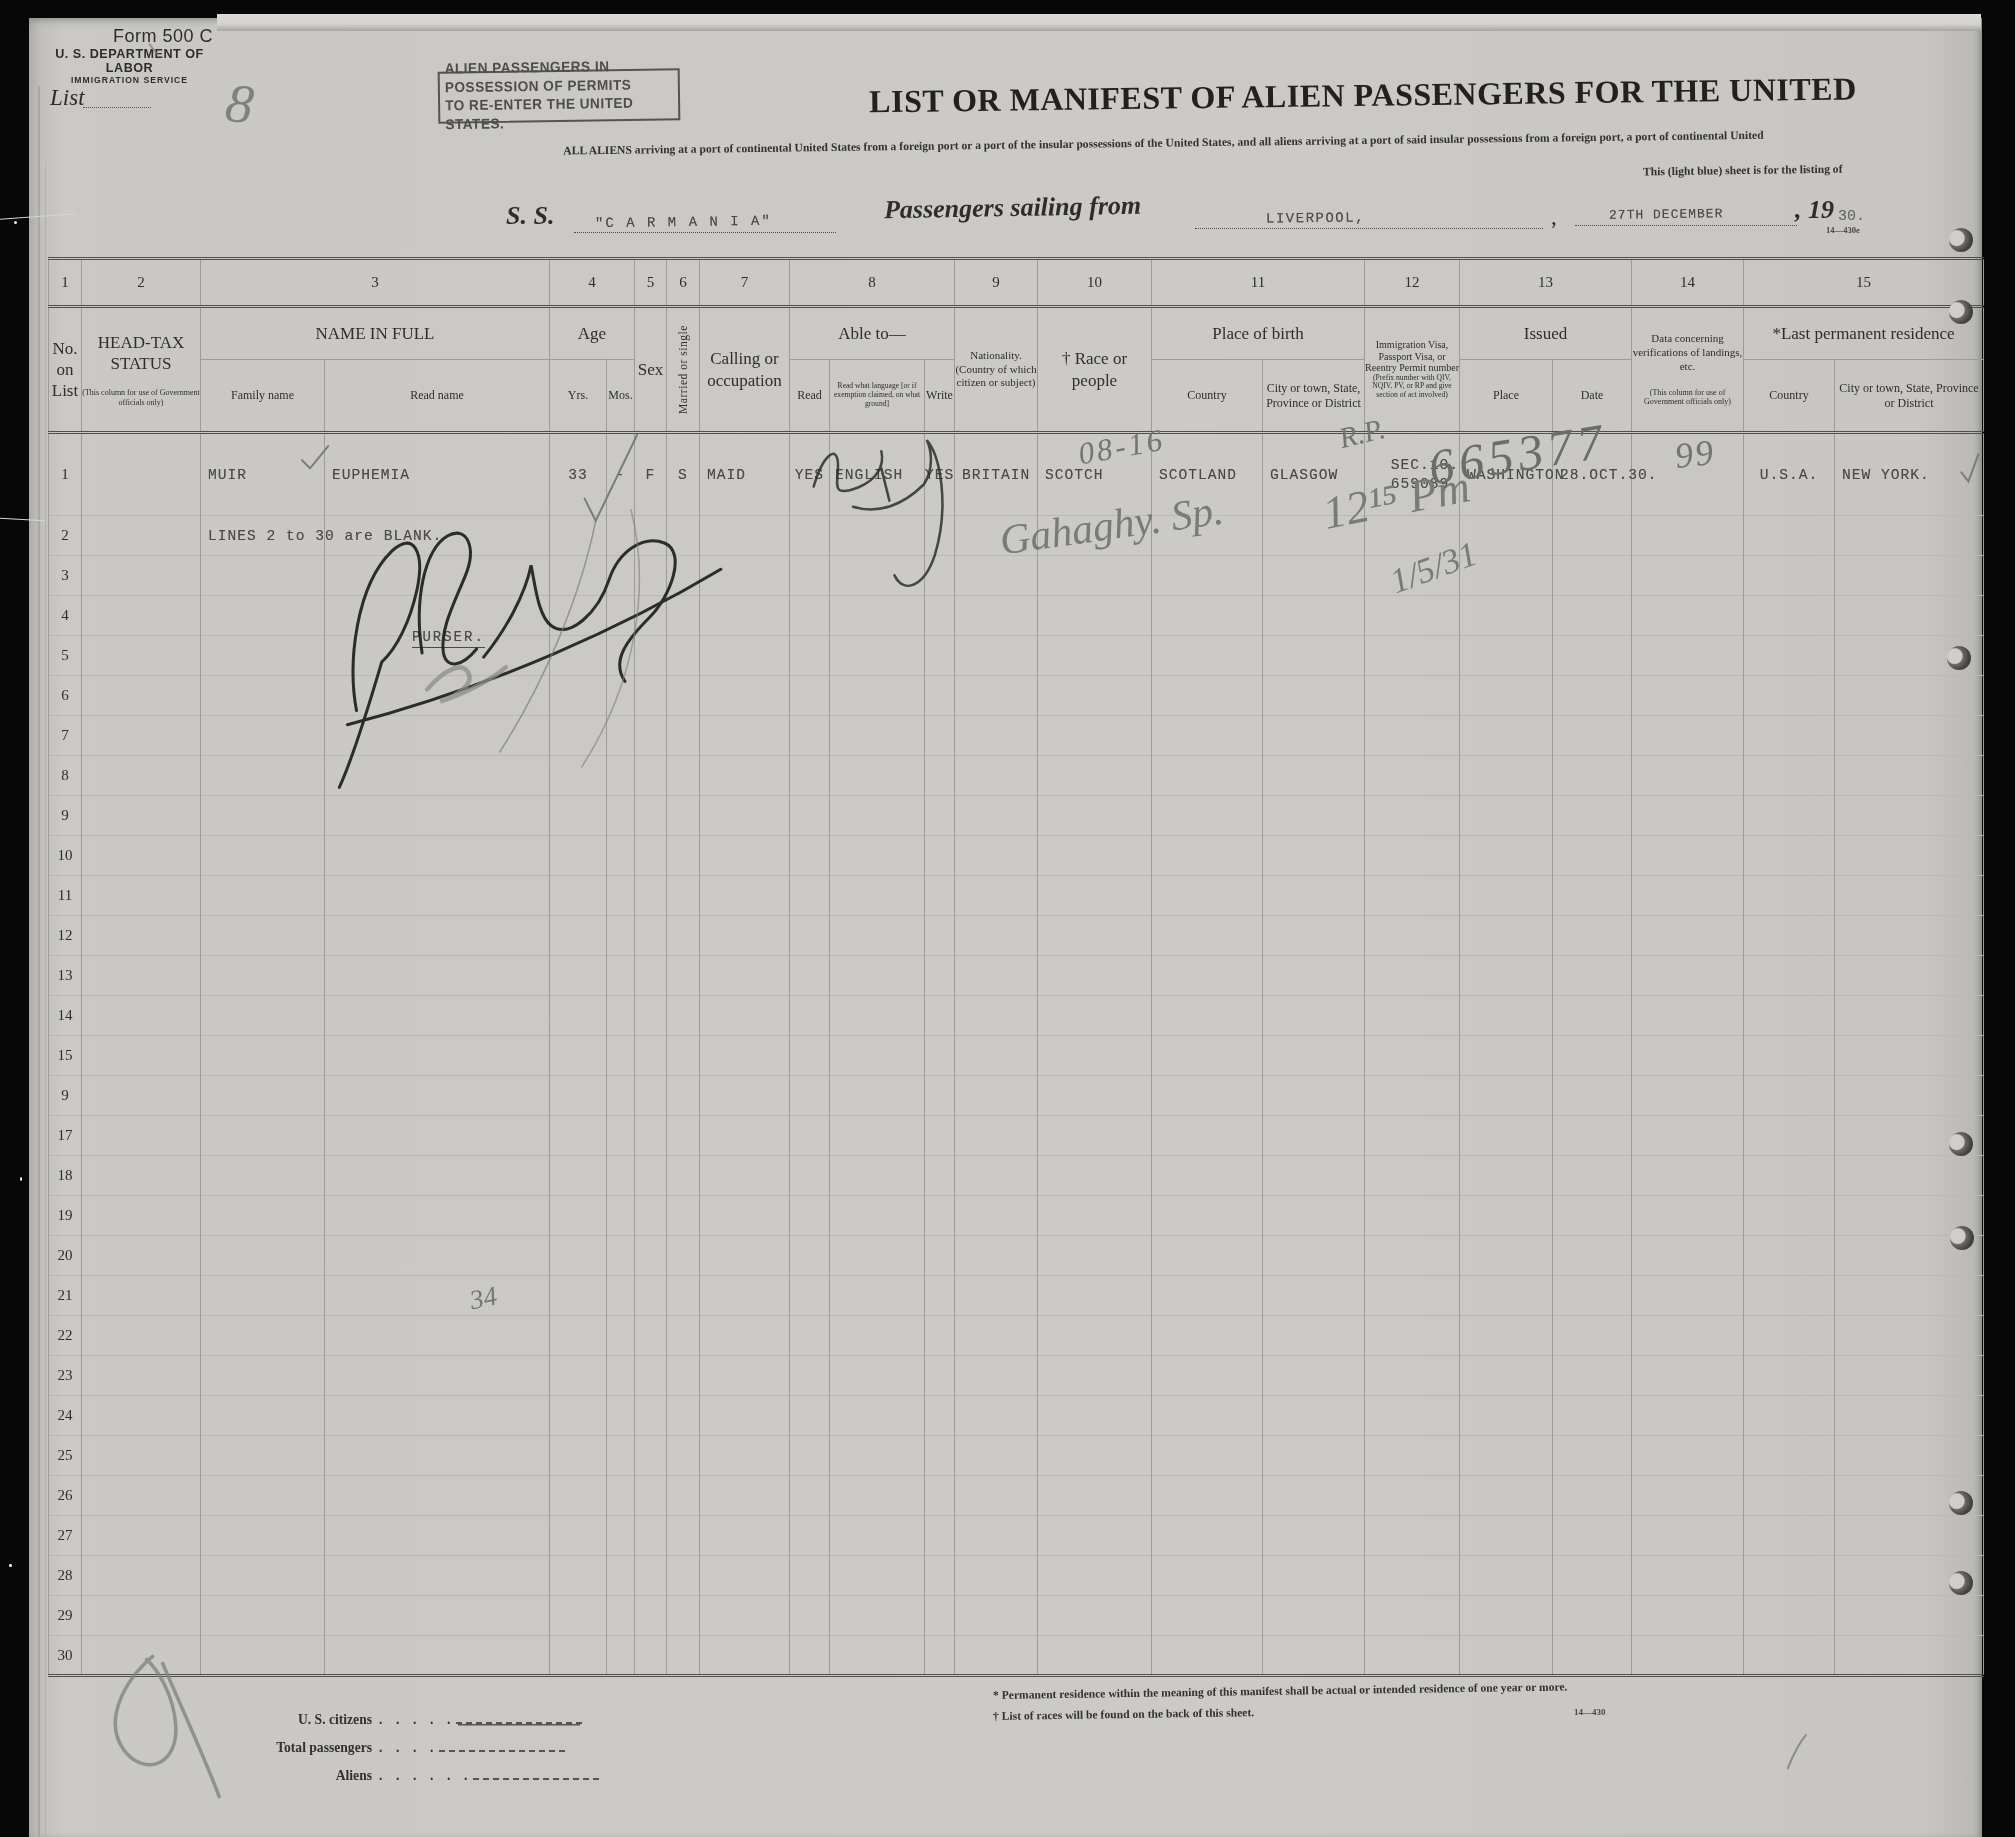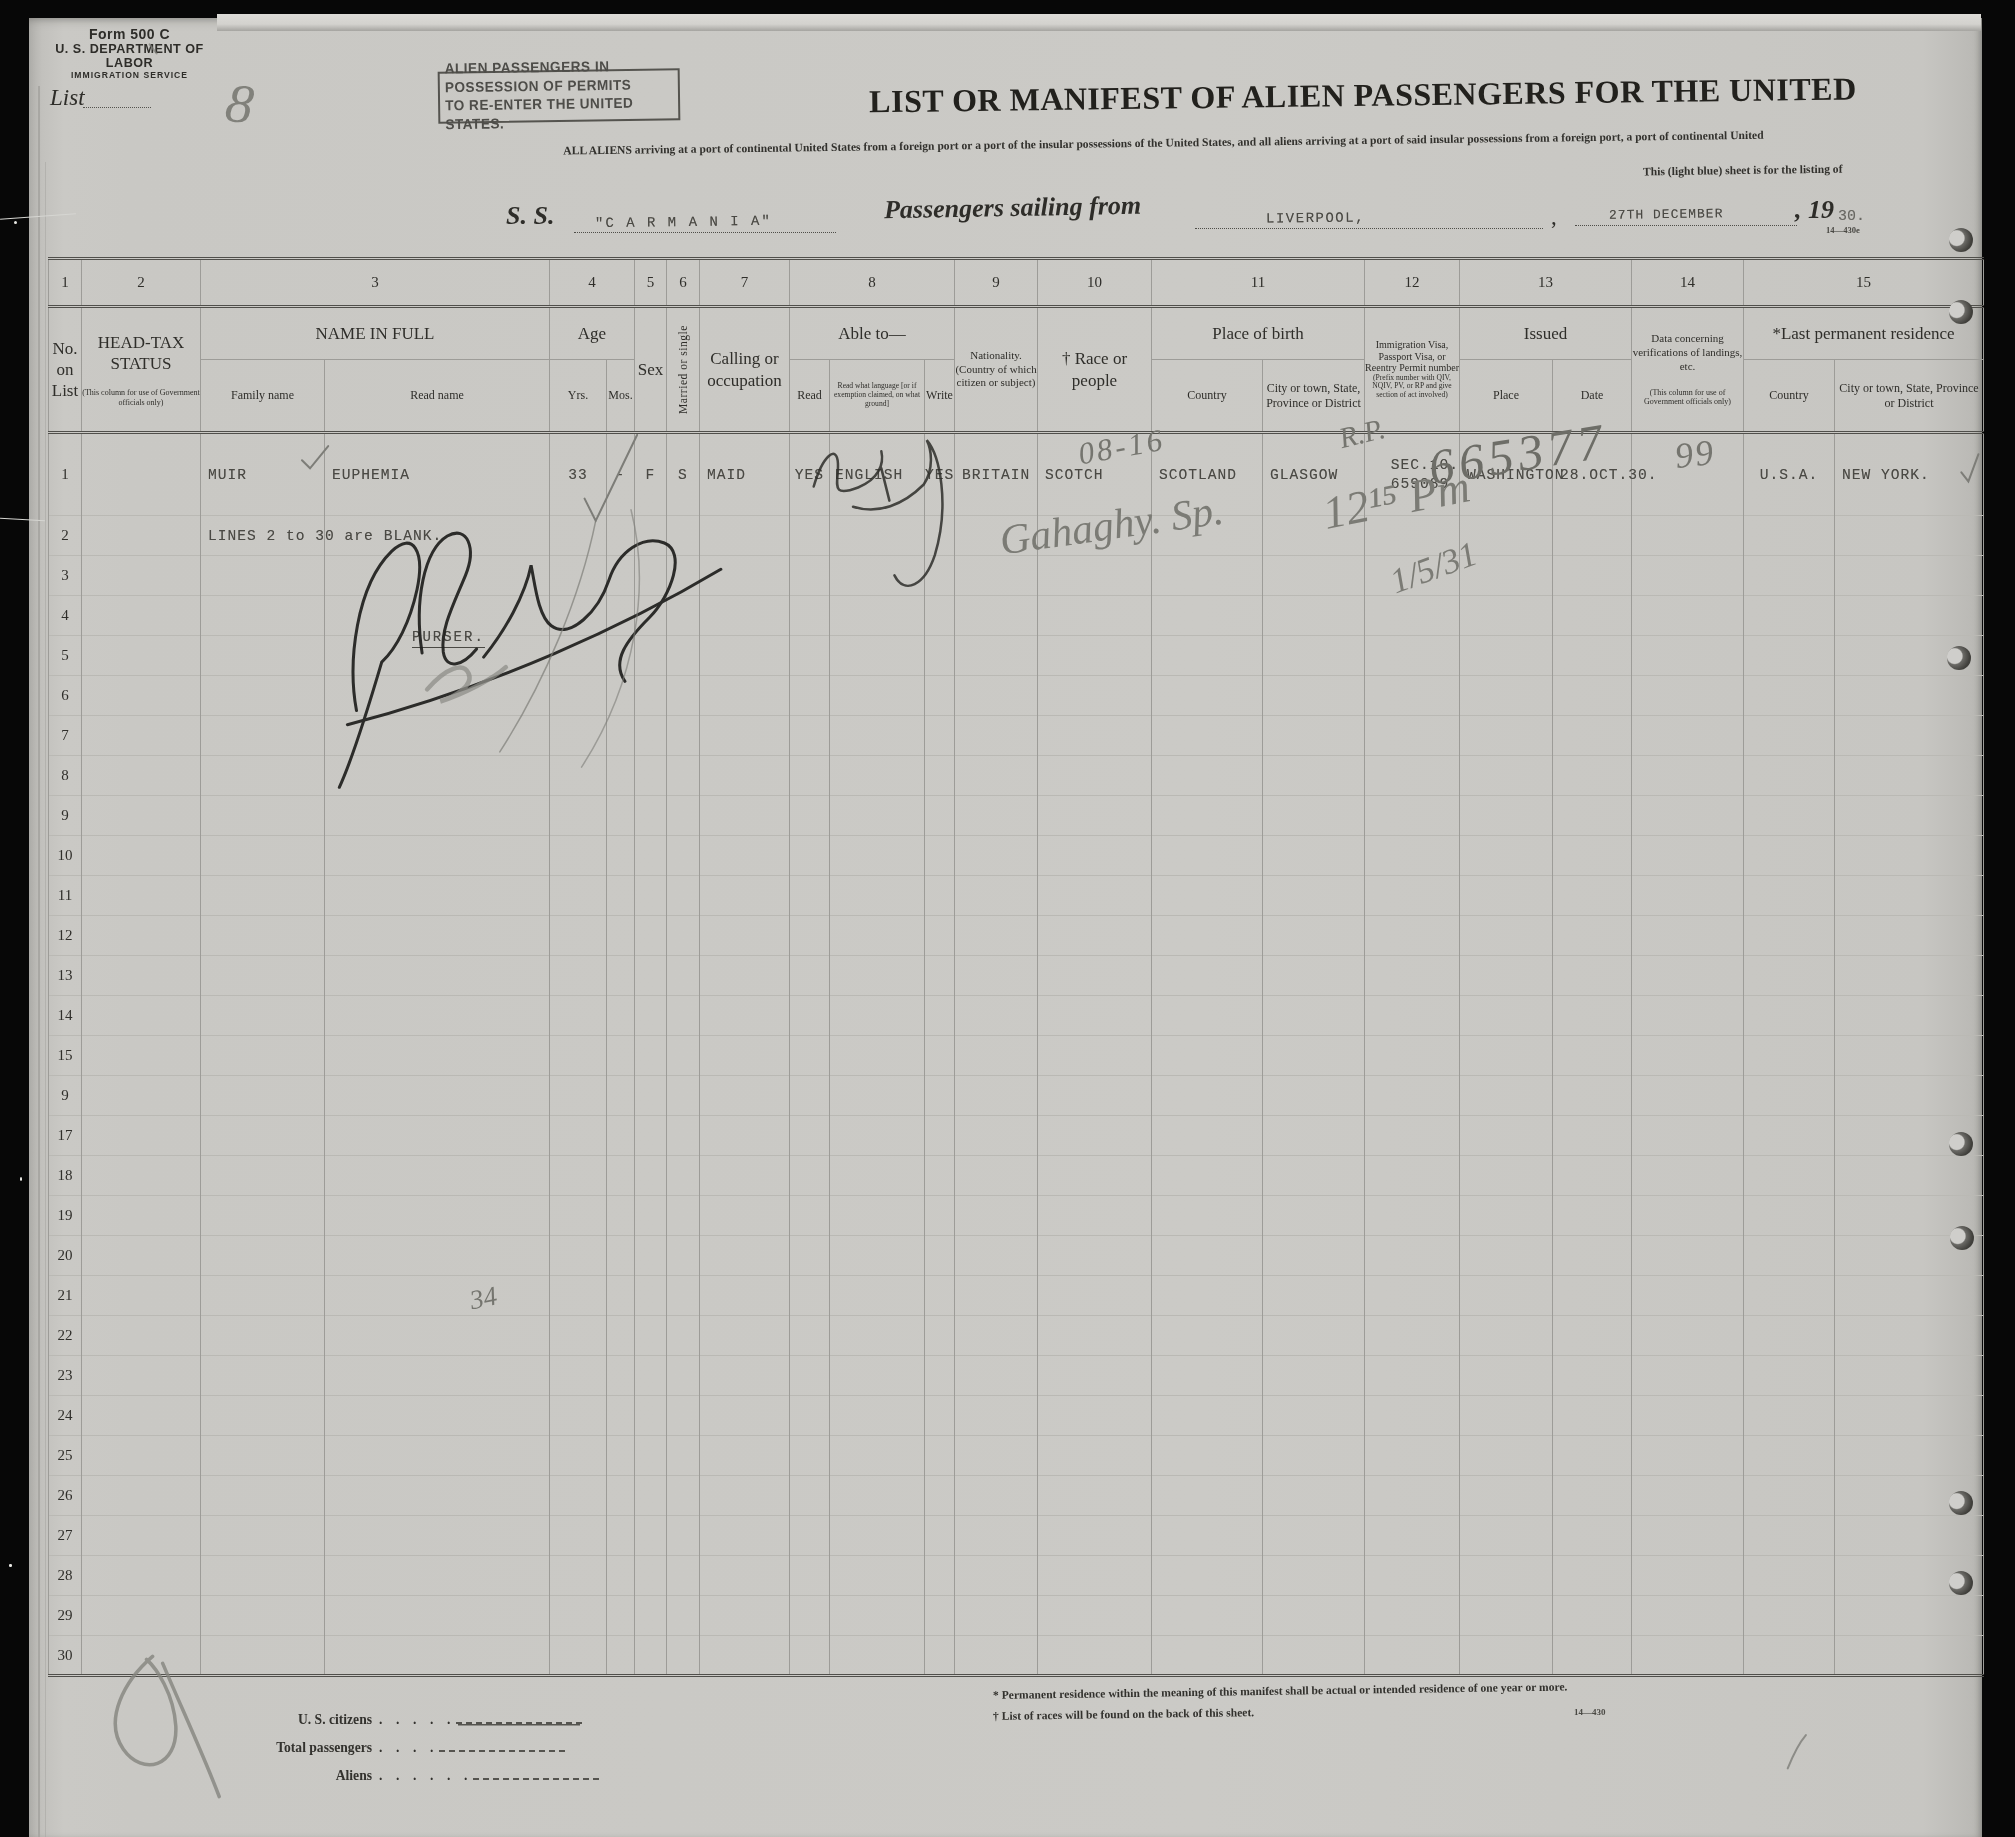--- a/index.html
+++ b/index.html
@@ -26,21 +26,21 @@
   
   .print{color:#2e2d29;}
   .sans{font-family:"Liberation Sans","DejaVu Sans",sans-serif;}
   .typed{font-family:"Liberation Mono","DejaVu Sans Mono",monospace;color:#4a4944;
          text-shadow:0 0 0.5px rgba(70,68,62,.45);}
   .script{font-style:italic;font-weight:bold;}
   .pencil{font-family:"Liberation Serif",serif;font-style:italic;color:#75756f;}
   .abs{position:absolute;}
 
   .form-head{left:46px;top:26px;width:167px;text-align:center;}
-  .form-head .l1{font-size:14px;font-weight:bold;letter-spacing:0.5px;}
+  .form-head .l1{font-size:18px;font-weight:normal;letter-spacing:0.5px;text-align:right;}
   .form-head .l2{font-size:12.6px;font-weight:bold;letter-spacing:0.5px;}
   .form-head .l3{font-size:8.6px;font-weight:bold;letter-spacing:1px;}
 
   .list-label{left:50px;top:85px;font-size:23px;font-style:italic;}
   .list-line{left:83px;top:107px;width:68px;border-bottom:1.5px dotted #55544f;height:0;}
   .big8{left:226px;top:72px;font-size:55px;transform:rotate(7deg);opacity:.85;}
 
   .stamp{left:438px;top:70px;width:228px;height:48px;border:2px solid #45443f;
     transform:rotate(-0.8deg);display:flex;flex-direction:column;justify-content:center;
     padding:0 5px;opacity:.88;}

